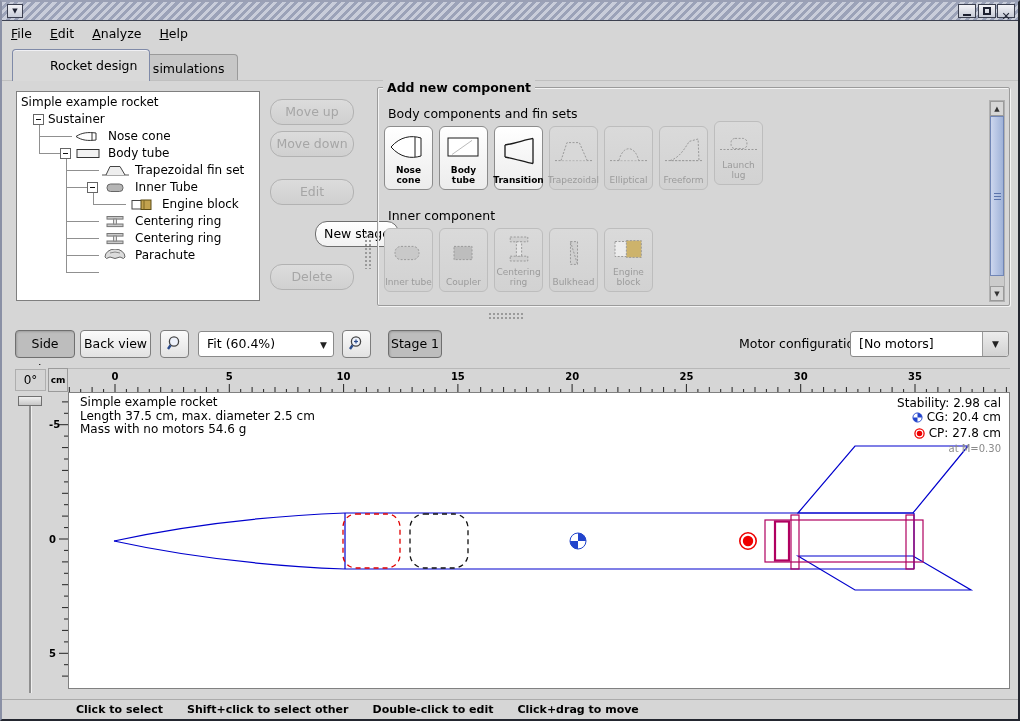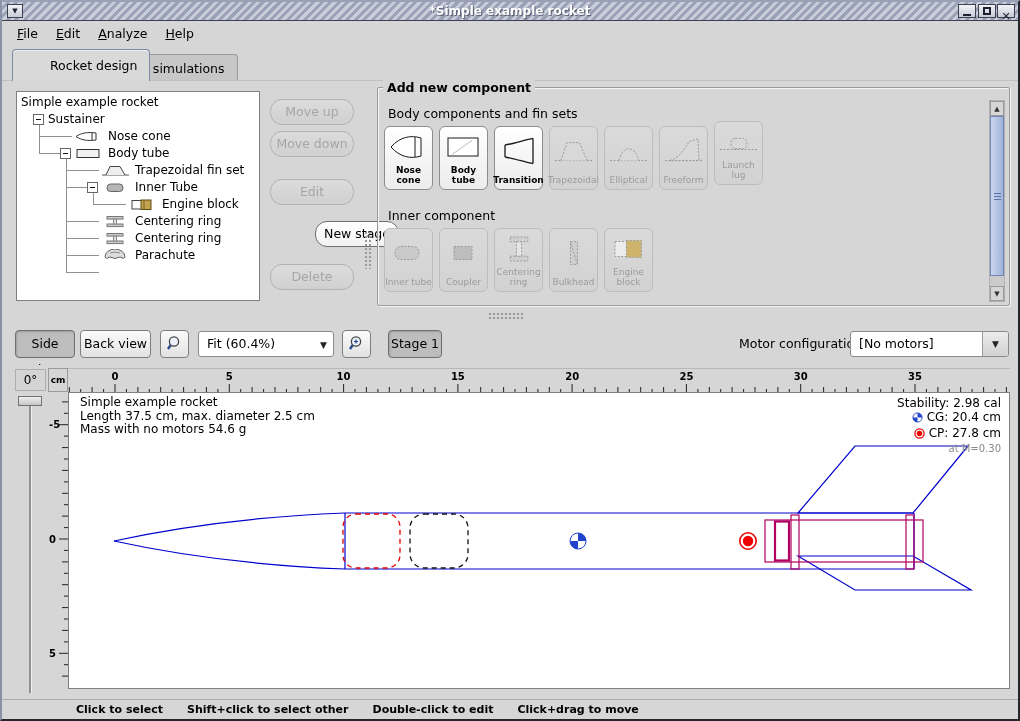--- a/index.html
+++ b/index.html
@@ -17,21 +17,21 @@
   .menu-btn{ position:absolute; left:5px; top:2px; width:16px; height:14px; background:linear-gradient(#f2f2f6,#c9cdd9);
     border:1px solid #3c4050; font-size:7px; color:#1d2030; text-align:center; line-height:12px; }
   .winctl{ position:absolute; top:2px; width:18px; height:14px; background:linear-gradient(#f4f4f8,#c6cad6);
     border:1px solid #3c4050; text-align:center; }
   .winctl.min{ right:42px; } .winctl.max{ right:22px; } .winctl.close{ right:3px; }
   .winctl .bar{ display:block; margin:9px auto 0; width:8px; height:2px; background:#1d2030; }
   .winctl .box{ display:block; margin:2px auto 0; width:8px; height:8px; border:2px solid #1d2030; }
   .winctl .x{ font-size:11px; font-weight:bold; color:#1d2030; line-height:12px; }
 
   
-  .menubar{ position:absolute; left:0; top:20px; right:0; height:23px; background:#d6d6d6; display:flex; align-items:center; padding-left:6px; }
+  .menubar{ position:absolute; left:0; top:20px; right:0; height:23px; background:#d6d6d6; display:flex; align-items:center; }
   .menu-item{ display:inline-block; padding:2px 9px; font-size:12.5px; color:#000; }
   .menu-item::first-letter{ text-decoration:underline; }
 
   
   .tabrow{ position:absolute; left:0; top:43px; right:0; height:35px; }
   .tab{ position:absolute; font-size:12.5px; color:#000; padding:0 12px; display:flex; align-items:center; }
   .tab.active{ left:10px; top:4px; height:32px; background:#d9d9d9; border:1px solid #7f8aa8; border-bottom:none;
     border-radius:4px 4px 0 0; z-index:2; box-shadow:inset 0 1px 0 #f0f0f4;padding-left:37px; }
   .tab.inactive{ left:99px; top:9px; height:27px; background:#c7c7c7; border:1px solid #9a9a9a; border-bottom:none; border-radius:4px 4px 0 0; }
 
@@ -113,21 +113,20 @@
   .hint{ font-size:11px; font-weight:bold; color:#000; }
   text.rl{ font:bold 10px "DejaVu Sans",sans-serif; fill:#000; }
 </style>
 </head>
 <body>
 
 <div class="window">
 
   <div class="titlebar">
     <div class="menu-btn">▼</div>
-    <div class="title">*Simple example rocket</div>
     <div class="winctl min">
         <span class="bar"></span>
       </div>
     <div class="winctl max">
         <span class="box"></span>
       </div>
     <div class="winctl close"><span class="x">✕</span></div>
   </div>
 
   <div class="menubar" id="menubar">

